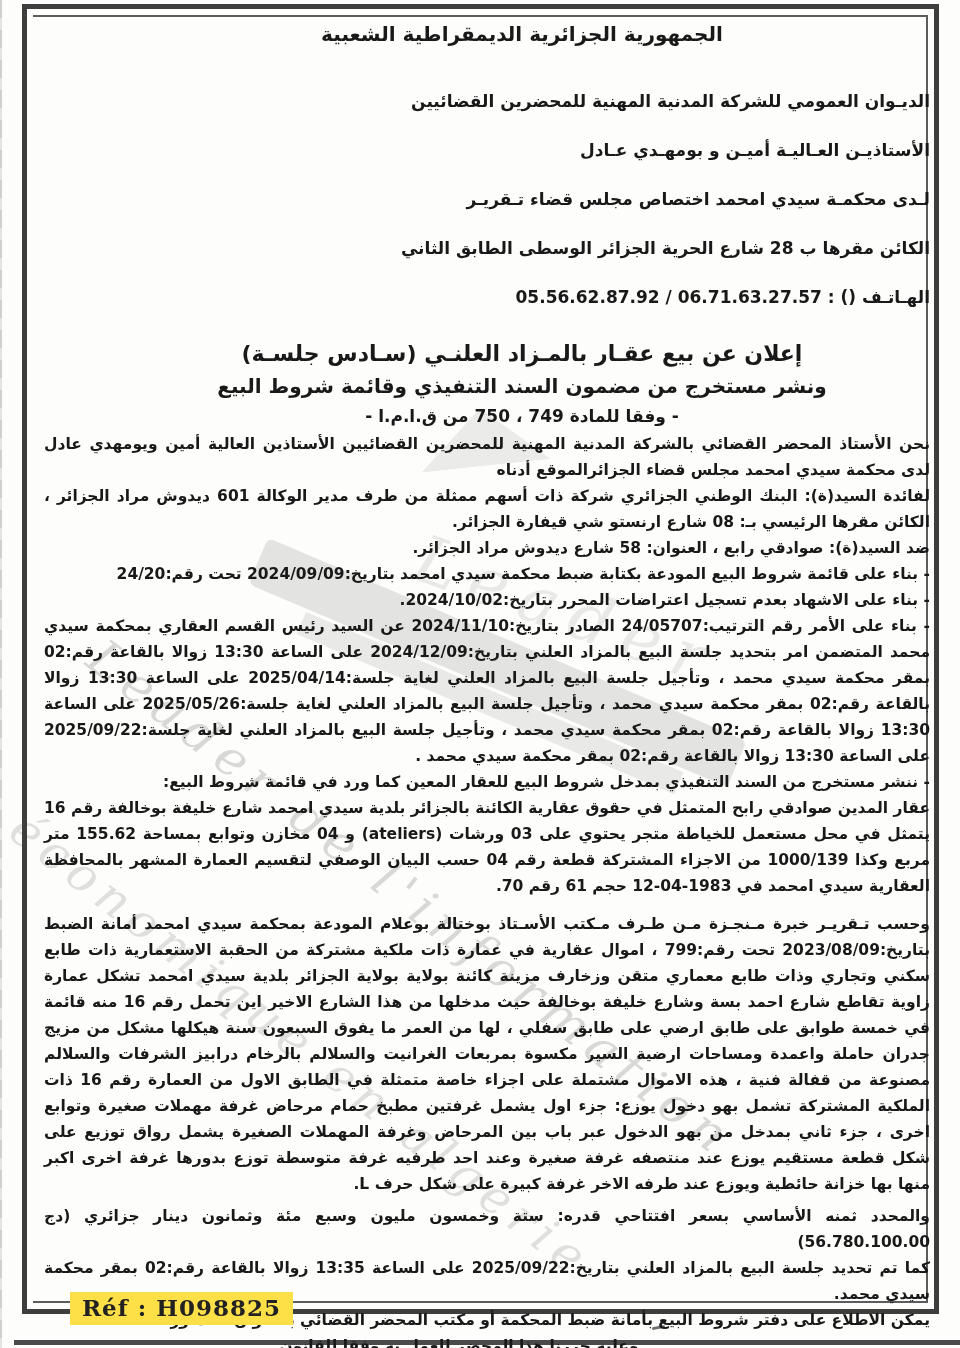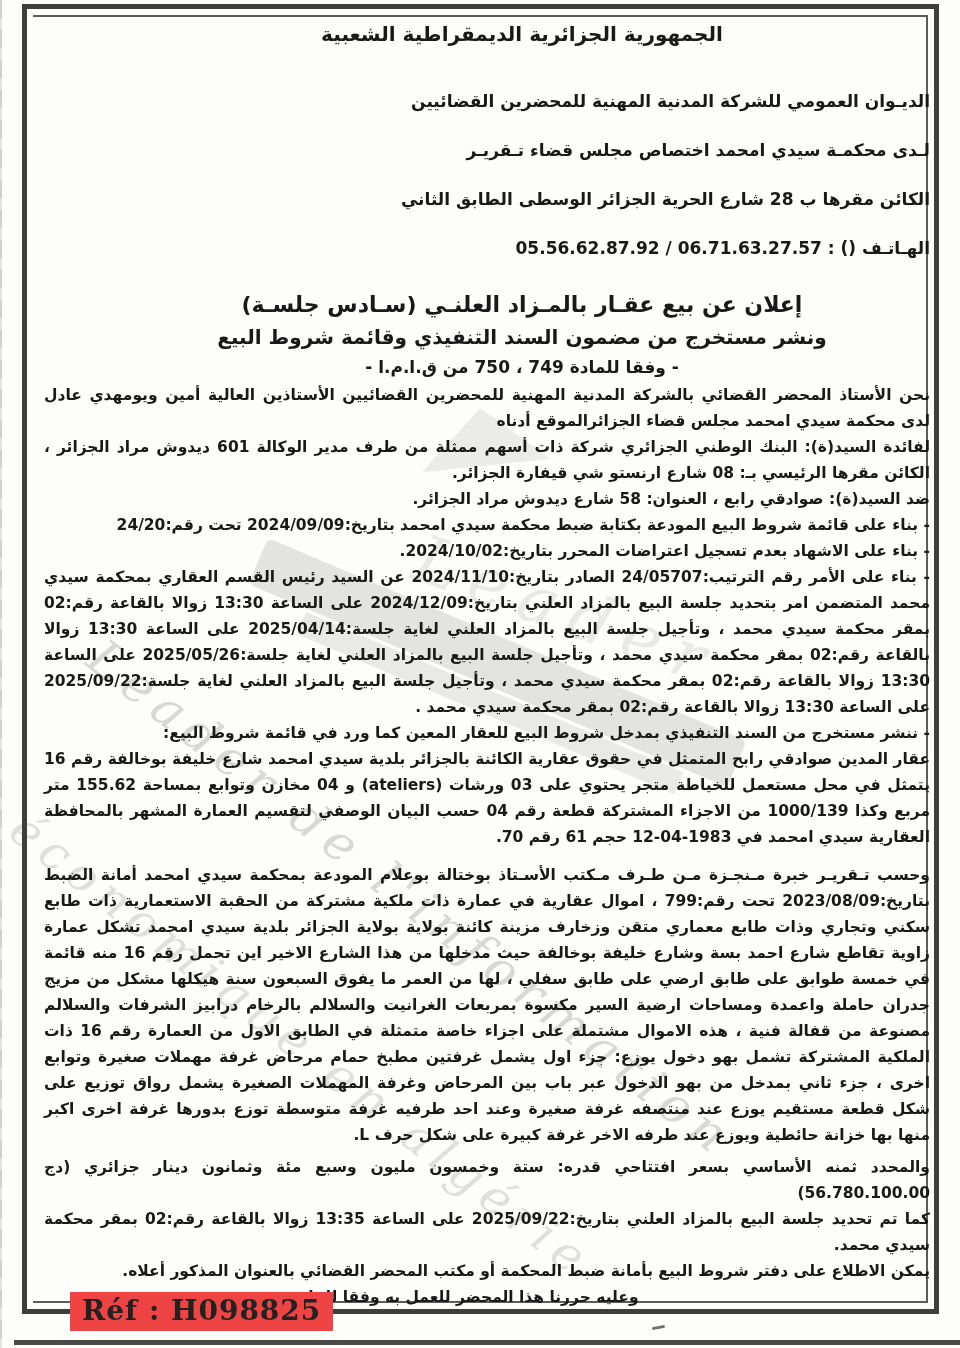--- a/index.html
+++ b/index.html
@@ -85,22 +85,22 @@
     text-align:justify;
   }
   .body-text p{margin:0;}
   .p-indent{margin-right:108px !important;text-align:right;}
   .p-center{text-align:center;transform:translateX(-28px);}
   .p-gap{margin-top:12px !important;}
   .p-gap-sm{margin-top:6px !important;}
   
   .ref{
     position:absolute;left:70px;top:1292px;z-index:3;
-    background:#ef4444;padding:2px 12px 4px 12px;
-    font-family:"DejaVu Serif",serif;font-weight:700;font-size:28px;
+    background:#fde047;padding:2px 12px 4px 12px;
+    font-family:"DejaVu Serif",serif;font-weight:700;font-size:23px;
     color:#222;letter-spacing:1px;direction:ltr;
   }
 </style>
 </head>
 <body>
 
 <div class="page">
 
   <div class="scan-edge-left"></div>
 
@@ -114,20 +114,21 @@
   <div class="frame">
     <div class="frame-inner"></div>
   </div>
 
   <div class="content">
 
     <div class="republic">الجمهورية الجزائرية الديمقراطية الشعبية</div>
 
     <div class="office">
       <div>الديـوان العمومي للشركة المدنية المهنية للمحضرين القضائيين</div>
+      <div>الأستاذيـن العـاليـة أميـن و بومهـدي عـادل</div>
       <div>لـدى محكمـة سيدي امحمد اختصاص مجلس قضاء تـقريـر</div>
       <div>الكائن مقرها ب 28 شارع الحرية الجزائر الوسطى الطابق الثاني</div>
       <div>الهـاتـف () : 06.71.63.27.57 / 05.56.62.87.92</div>
     </div>
 
     <div class="title-block">
       <div class="title-1">إعلان عن بيع عقـار بالمـزاد العلنـي (سـادس جلسـة)</div>
       <div class="title-2">ونشر مستخرج من مضمون السند التنفيذي وقائمة شروط البيع</div>
       <div class="title-3">- وفقا للمادة 749 ، 750 من ق.ا.م.ا -</div>
     </div>

